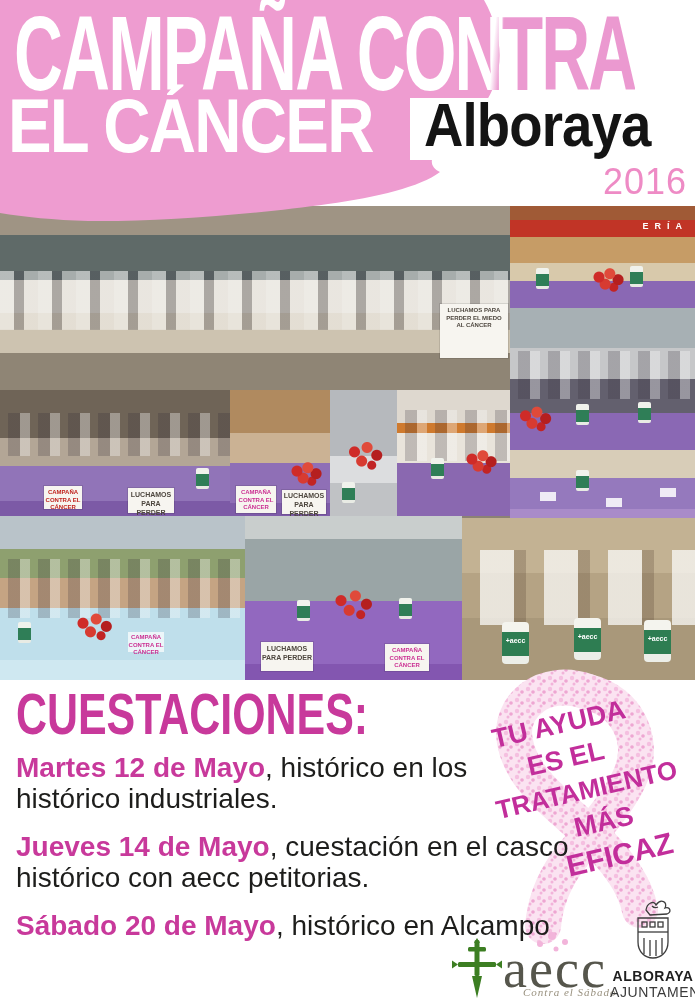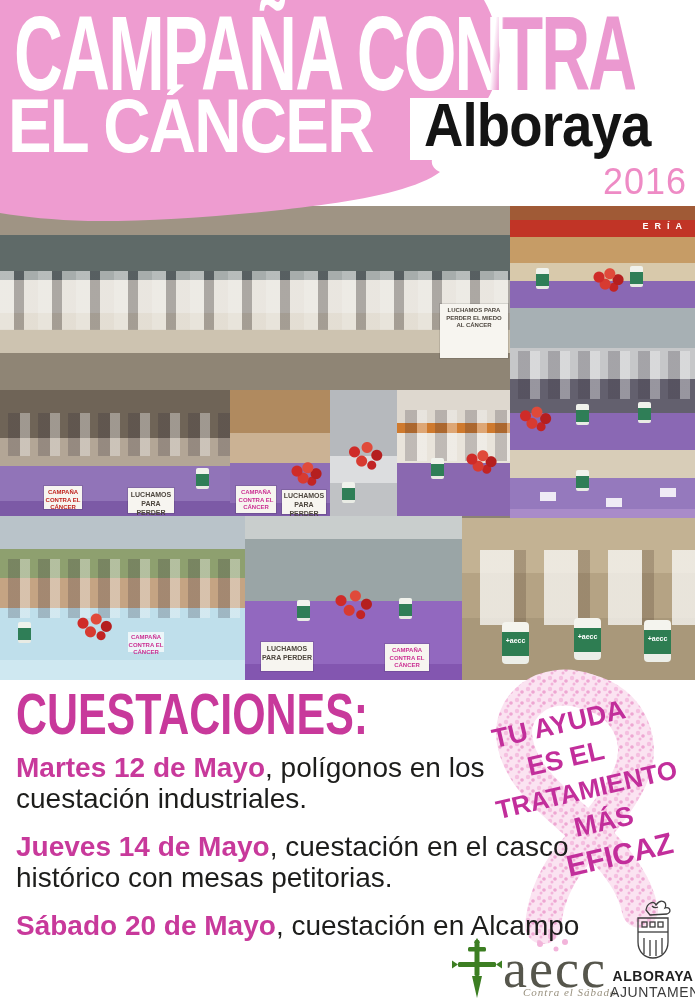--- a/index.html
+++ b/index.html
@@ -238,29 +238,29 @@
     <div class="rm2">ES EL</div>
     <div class="rm3">TRATAMIENTO</div>
     <div class="rm4">MÁS</div>
     <div class="rm5">EFICAZ</div>
   </div>
 
   <div class="cuest-heading">CUESTACIONES:</div>
 
   <div class="events">
     <p>
-      <span class="lead">Martes 12 de Mayo</span><span>, polígonos en los</span><br>
-      <span>cuestación industriales.</span>
+      <span class="lead">Martes 12 de Mayo</span><span>, histórico en los</span><br>
+      <span>histórico industriales.</span>
     </p>
     <p>
       <span class="lead">Jueves 14 de Mayo</span><span>, cuestación en el casco</span><br>
-      <span>histórico con mesas petitorias.</span>
+      <span>histórico con aecc petitorias.</span>
     </p>
     <p>
-      <span class="lead">Sábado 20 de Mayo</span><span>, cuestación en Alcampo</span><br>
+      <span class="lead">Sábado 20 de Mayo</span><span>, histórico en Alcampo</span><br>
     </p>
   </div>
 
   <svg class="aecc-cross" width="50" height="62" viewBox="0 0 50 62">
     <g fill="#3c7e22">
       <rect x="22.5" y="2" width="5" height="36" rx="1.5"></rect>
       <rect x="16" y="9" width="18" height="4.5" rx="1.5"></rect>
       <polygon points="25,0 28,5 22,5"></polygon>
       <rect x="6" y="24" width="38" height="5" rx="1.5"></rect>
       <polygon points="6,26.5 0,22.5 0,30.5"></polygon>

